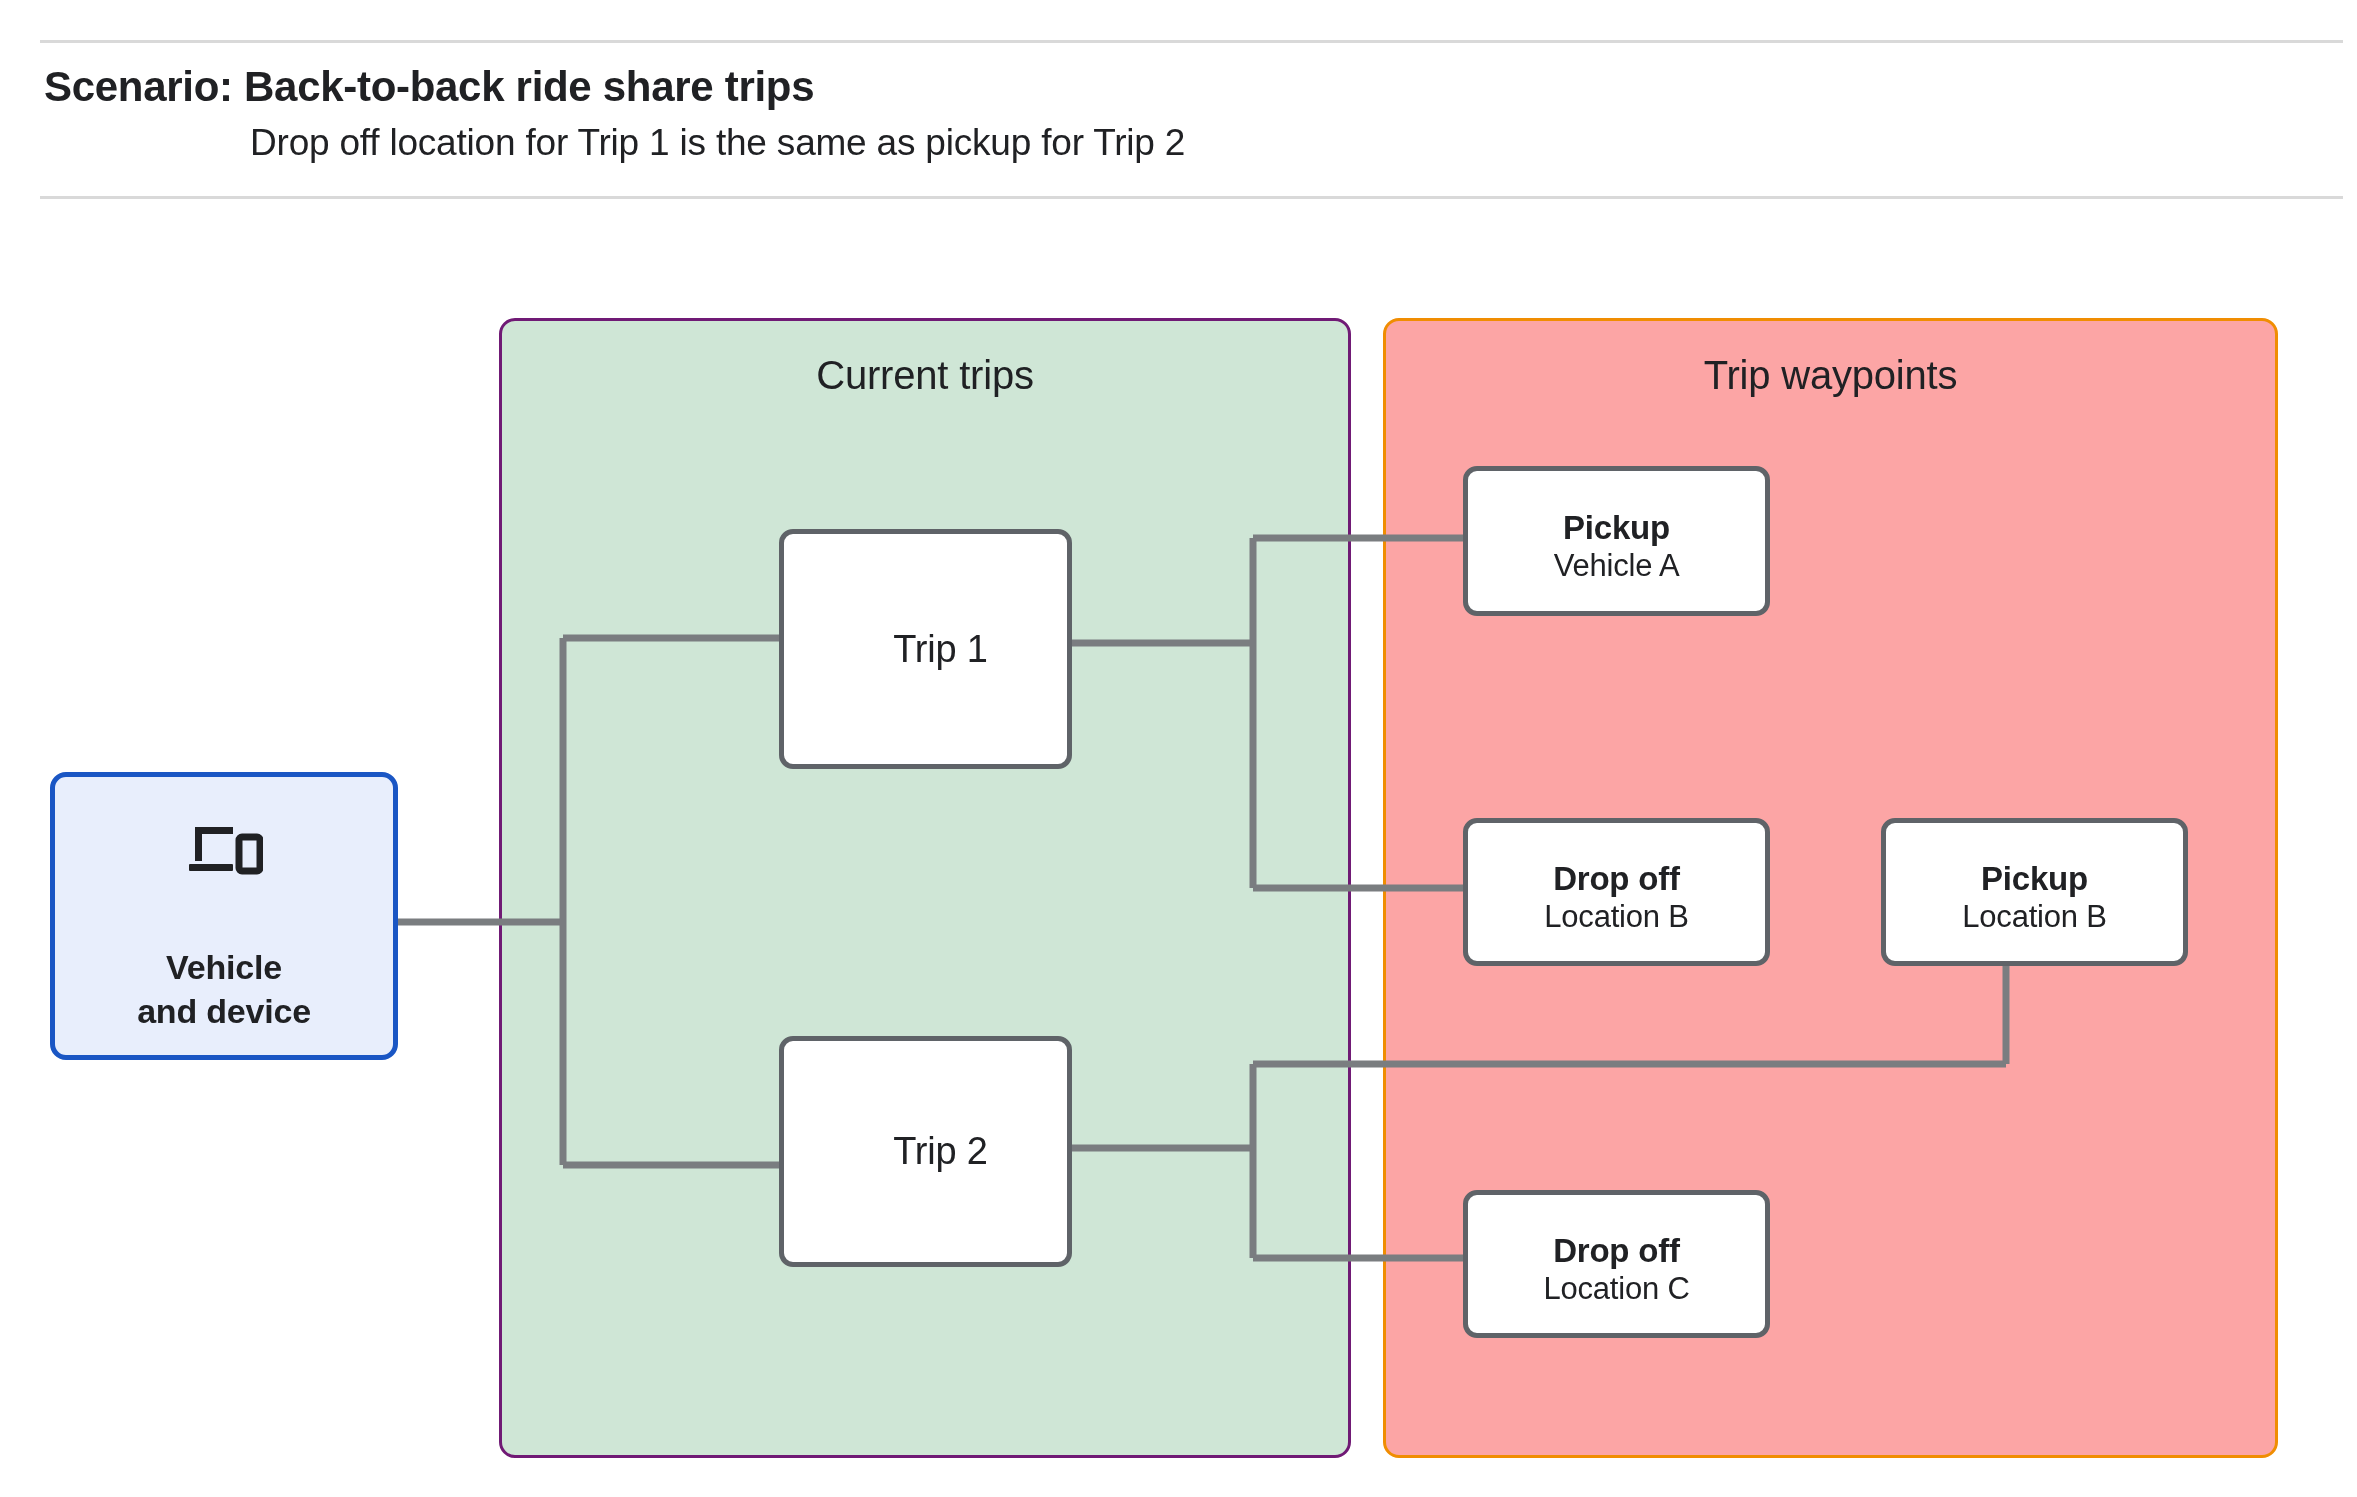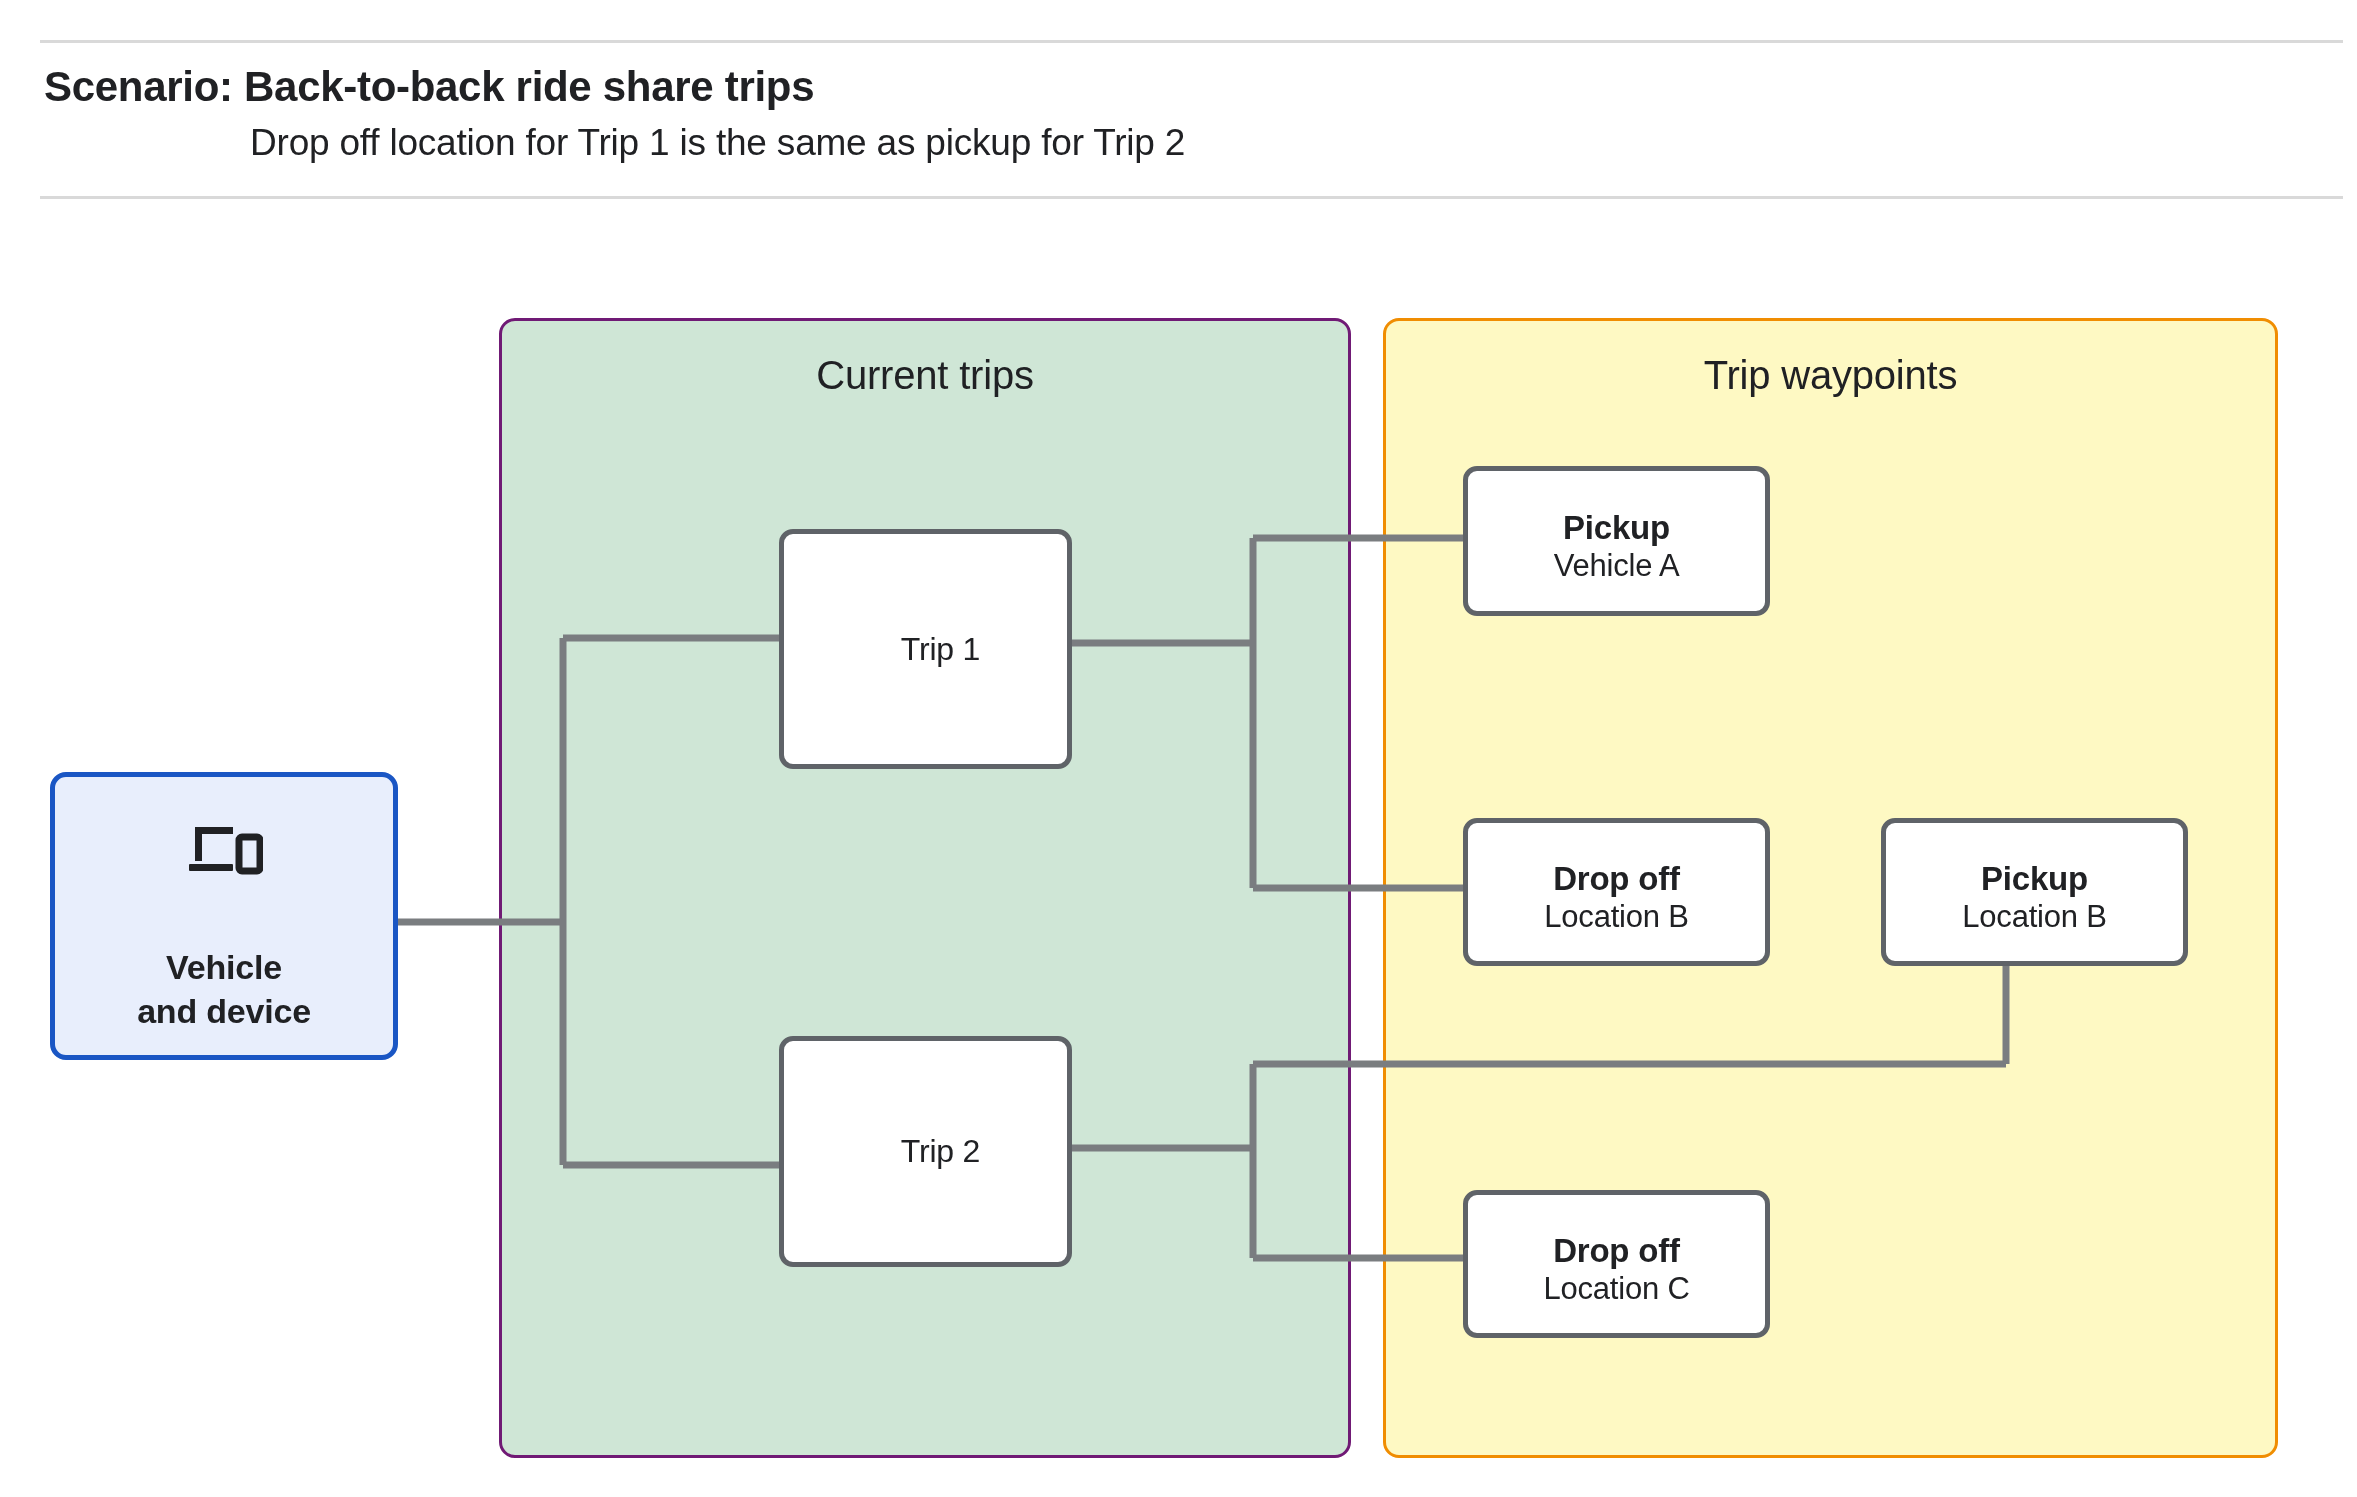--- a/index.html
+++ b/index.html
@@ -54,21 +54,21 @@
   }
   #panel-current-trips {
     left: 499px; top: 318px;
     width: 852px; height: 1140px;
     background: #cfe6d6;
     border: 3px solid #701a75;
   }
   #panel-trip-waypoints {
     left: 1383px; top: 318px;
     width: 895px; height: 1140px;
-    background: #fef9c3;
+    background: #fca5a5;
     border: 3px solid #f08d02;
     padding-left: 41px;
   }
   .panel-title {
     position: absolute;
     top: 32px;
     left: 0; right: 0;
     text-align: center;
     font-size: 40px;
     font-weight: 400;
@@ -90,21 +90,21 @@
     border-radius: 14px;
     background: #ffffff;
     border: 5px solid #5f6368;
     display: flex;
     flex-direction: column;
     align-items: center;
     justify-content: center;
     text-align: center;
   }
   .node-trip {
-    font-size: 32px;
+    font-size: 38px;
     font-weight: 400;
     letter-spacing: -0.2px;
     padding-left: 30px;
   }
   #node-trip-1 { left: 779px; top: 529px; width: 293px; height: 240px; }
   #node-trip-2 { left: 779px; top: 1036px; width: 293px; height: 231px; }
 
   .node-waypoint {
     padding-top: 11px;
   }

